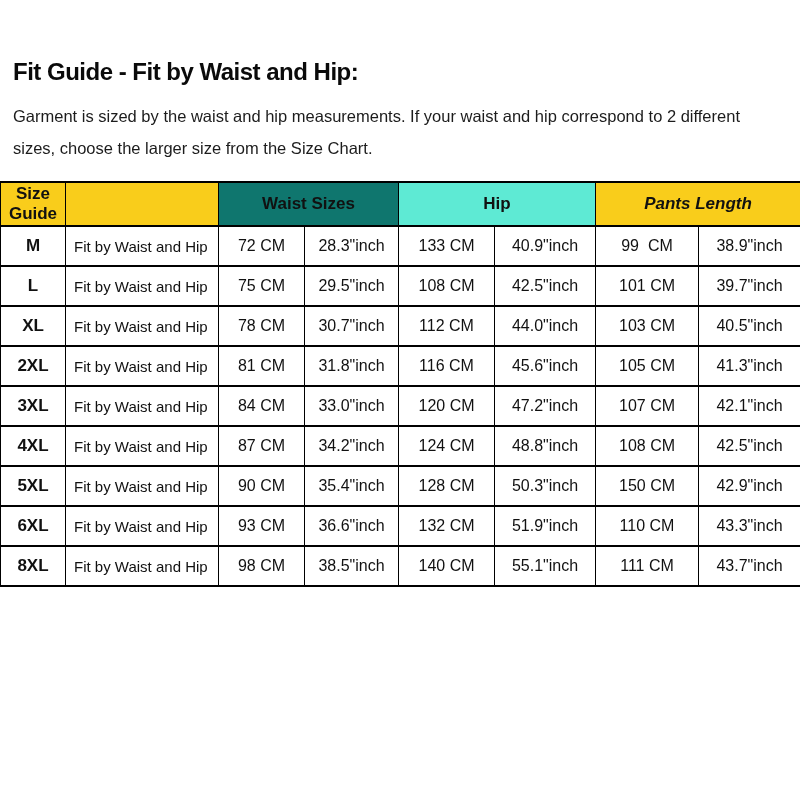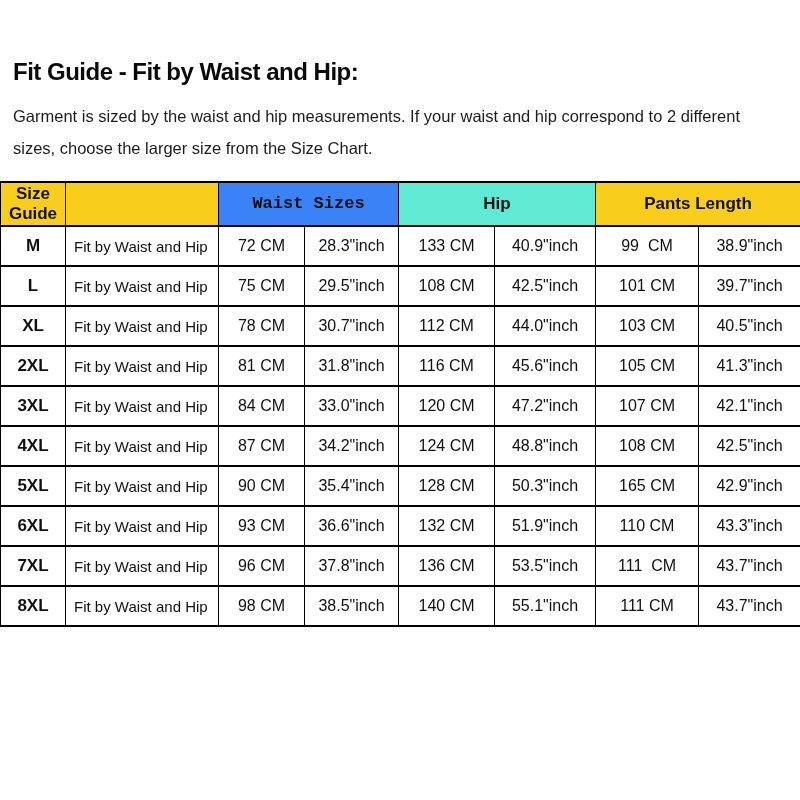--- a/index.html
+++ b/index.html
@@ -76,23 +76,23 @@
       <col style="width:94px">
       <col style="width:96px">
       <col style="width:101px">
       <col style="width:103px">
       <col style="width:102px">
     </colgroup>
     <thead>
       <tr>
         <th style="background: rgb(249, 205, 27);">Size Guide</th>
         <th style="background: rgb(249, 205, 27);"></th>
-        <th colspan="2" style="background: #3b82f6; font-family: Liberation Mono, monospace;">Waist Sizes</th>
+        <th colspan="2" style="background: #0f766e;">Waist Sizes</th>
         <th colspan="2" style="background: #5eead4;">Hip</th>
-        <th colspan="2" style="background: rgb(249, 205, 27);">Pants Length</th>
+        <th colspan="2" style="background: rgb(249, 205, 27); font-style: italic;">Pants Length</th>
       </tr>
     </thead>
     <tbody id="table-body">
         <tr>
     <td class="size-cell">M</td>
     <td class="fit-cell">Fit by Waist and Hip</td>
     <td>72 CM</td>
     <td>28.3"inch</td>
     <td>133 CM</td>
     <td>40.9"inch</td>
@@ -149,42 +149,32 @@
     <td>108 CM</td>
     <td>42.5"inch</td>
   </tr>
         <tr>
     <td class="size-cell">5XL</td>
     <td class="fit-cell">Fit by Waist and Hip</td>
     <td>90 CM</td>
     <td>35.4"inch</td>
     <td>128 CM</td>
     <td>50.3"inch</td>
-    <td>165 CM</td>
+    <td>150 CM</td>
     <td>42.9"inch</td>
   </tr>
         <tr>
     <td class="size-cell">6XL</td>
     <td class="fit-cell">Fit by Waist and Hip</td>
     <td>93 CM</td>
     <td>36.6"inch</td>
     <td>132 CM</td>
     <td>51.9"inch</td>
     <td>110 CM</td>
     <td>43.3"inch</td>
-  </tr>
-        <tr>
-    <td class="size-cell">7XL</td>
-    <td class="fit-cell">Fit by Waist and Hip</td>
-    <td>96 CM</td>
-    <td>37.8"inch</td>
-    <td>136 CM</td>
-    <td>53.5"inch</td>
-    <td>111  CM</td>
-    <td>43.7"inch</td>
   </tr>
         <tr>
     <td class="size-cell">8XL</td>
     <td class="fit-cell">Fit by Waist and Hip</td>
     <td>98 CM</td>
     <td>38.5"inch</td>
     <td>140 CM</td>
     <td>55.1"inch</td>
     <td>111 CM</td>
     <td>43.7"inch</td>

